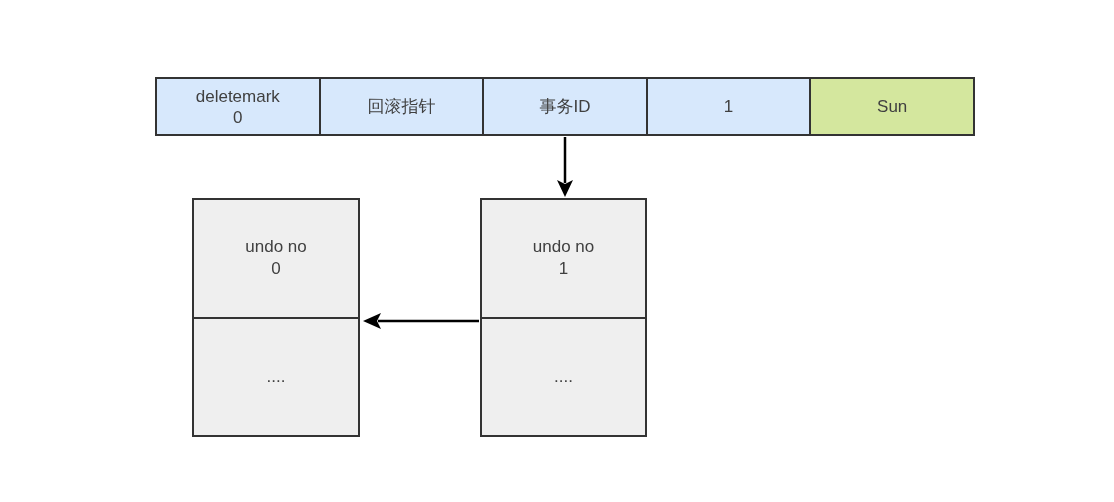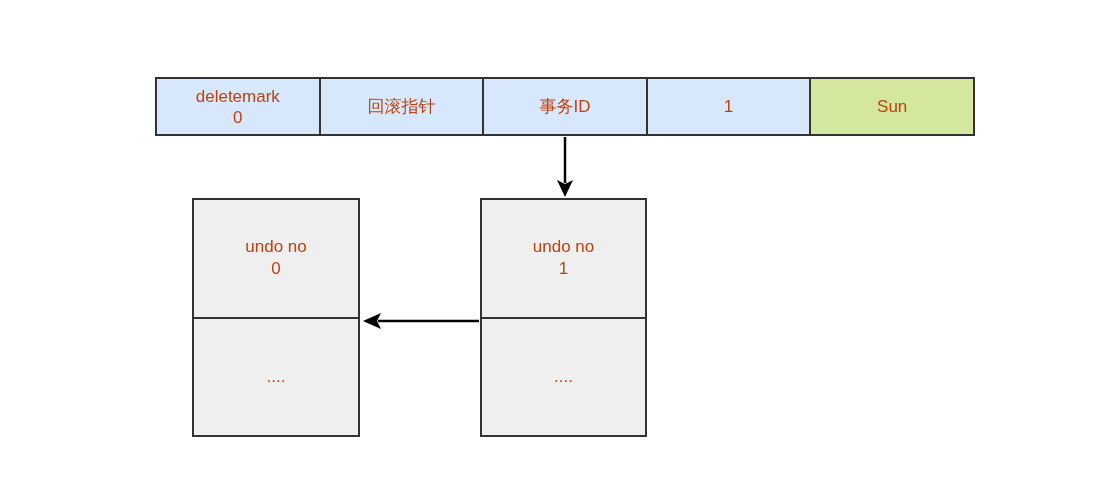--- a/index.html
+++ b/index.html
@@ -2,21 +2,21 @@
 <html style="--cell-blue: #d7e8fc; --cell-green: #d4e79e; --box-gray: #efefef; --border: #333333; --arrow: #000000;"><head>
 <meta charset="utf-8">
 <style>
   html, body { margin: 0; padding: 0; background: #ffffff; }
   .canvas {
     position: relative;
     width: 1114px;
     height: 502px;
     background: #ffffff;
     font-family: "Liberation Sans", sans-serif;
-    color: #c2410c;
+    color: #404040;
     overflow: hidden;
   }
   .record-row {
     position: absolute;
     left: 155px;
     top: 77px;
     width: 820px;
     height: 59px;
     display: flex;
     border: 2px solid var(--border, #333);

